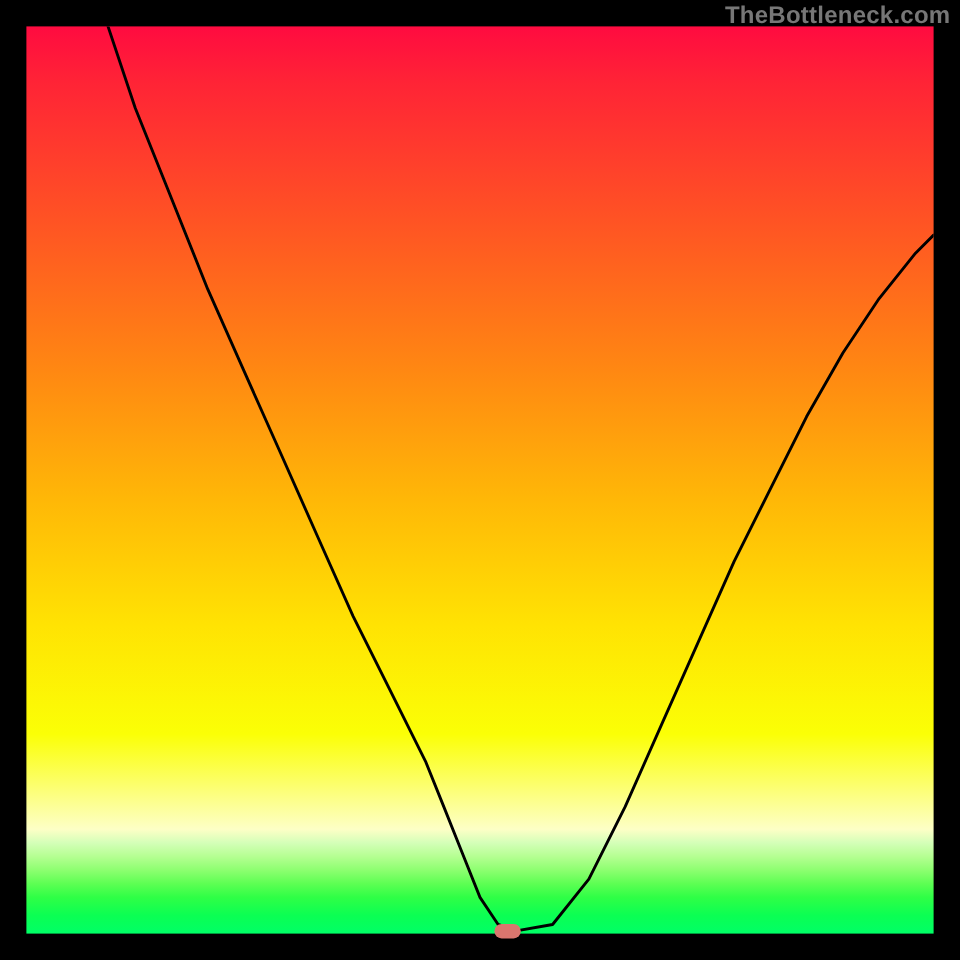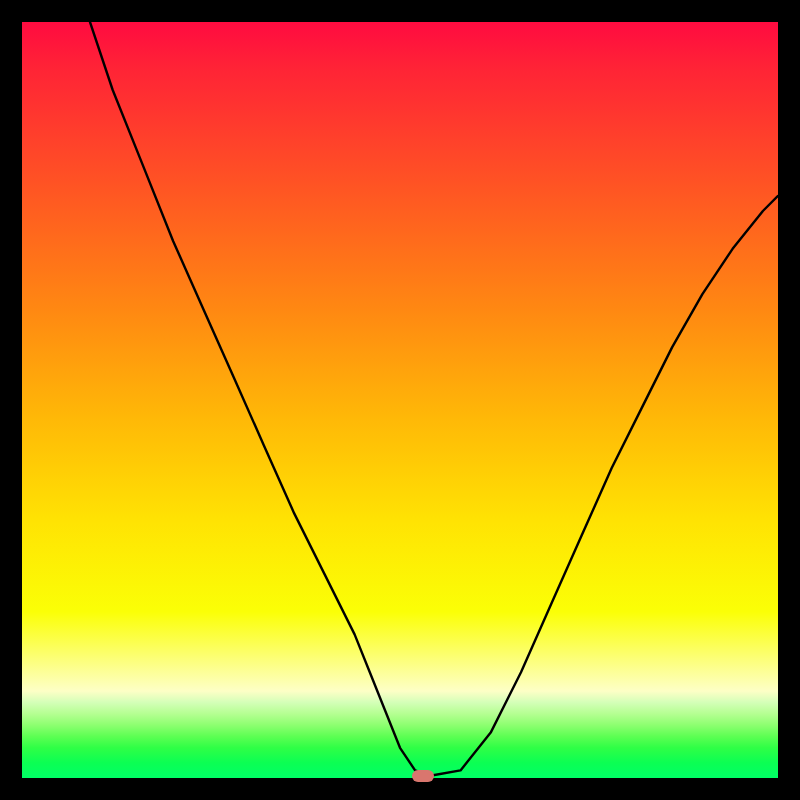--- a/index.html
+++ b/index.html
@@ -75,14 +75,15 @@
   <div class="plot-area">
 
     <svg class="curve" viewBox="0 0 756 756" preserveAspectRatio="none">
       <path id="curve-path" fill="none" stroke="#000" stroke-width="2.4" stroke-linecap="round" stroke-linejoin="round" d="M68.0 0.0 L90.7 68.0 L121.0 143.6 L151.2 219.2 L181.4 287.3 L211.7 355.3 L241.9 423.4 L272.2 491.4 L302.4 551.9 L332.6 612.4 L347.8 650.2 L362.9 688.0 L378.0 725.8 L393.1 748.4 L408.2 753.7 L438.5 748.4 L468.7 710.6 L499.0 650.2 L529.2 582.1 L559.4 514.1 L589.7 446.0 L619.9 385.6 L650.2 325.1 L680.4 272.2 L710.6 226.8 L740.9 189.0 L756.0 173.9"></path>
     </svg>
 
     <div id="marker" class="marker" style="left: 389.68px; top: 747.732px;"></div>
 
   </div>
 
+  <div class="watermark">TheBottleneck.com</div>
 
 </div>
 
 </body></html>

